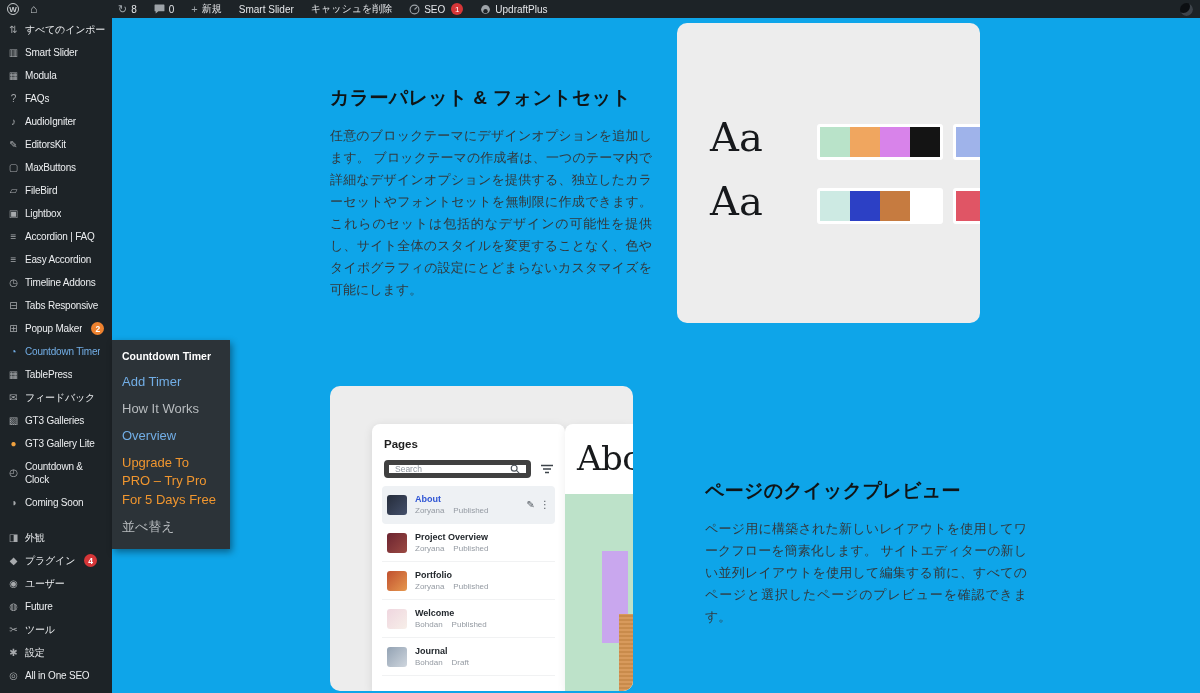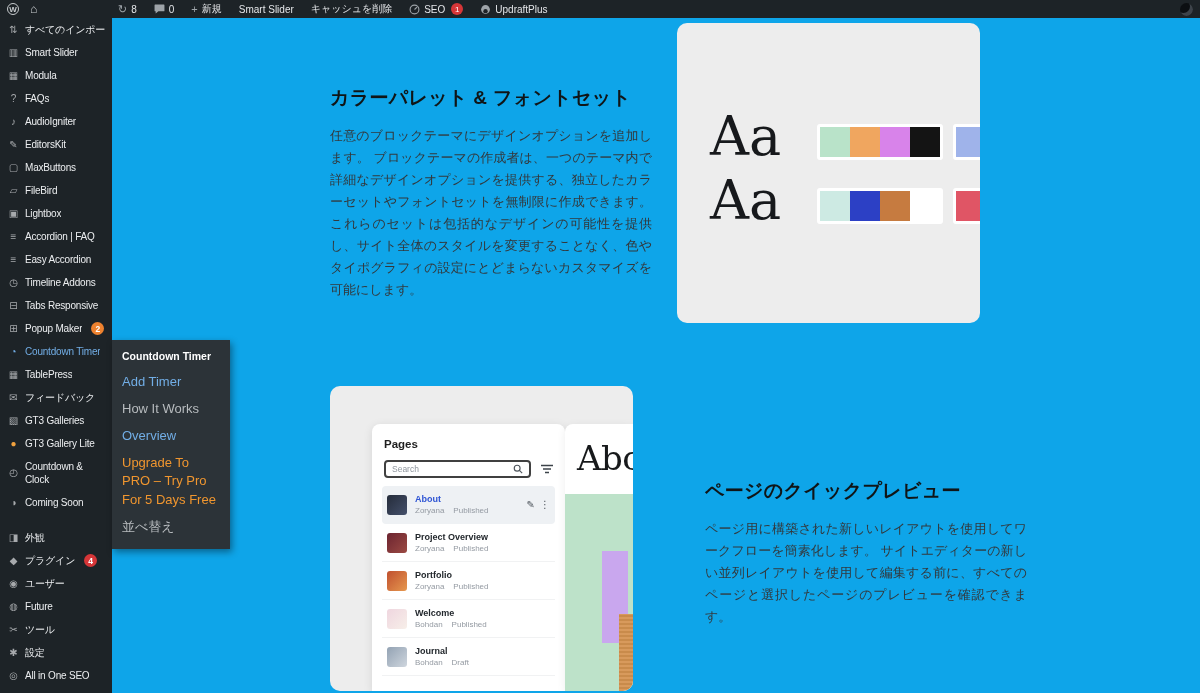--- a/index.html
+++ b/index.html
@@ -51,34 +51,34 @@
   .text-block p { font-size:13px; line-height:22px; color:#33383c; text-align:justify; }
   .t1 { position:absolute; left:218px; top:67px; width:322px; }
   .t2 { position:absolute; left:565px; top:460px; width:322px;margin-left:28px; }
   .card { background:#ededed; border-radius:10px; overflow:hidden; position:absolute; }
   .card1 { left:565px; top:5px; width:303px; height:300px; }
   .card2 { left:218px; top:368px; width:303px; height:305px; }
 
   
   .aa-stack { position:absolute; left:33px; top:82px; font-family:"DejaVu Serif","Liberation Serif",serif;
               color:#17191c; }
-  .aa { font-size:54px; line-height:64px; }
+  .aa { font-size:40px; line-height:64px; }
   .strip { position:absolute; background:#fff; border-radius:3px; padding:3px; display:flex; }
   .strip .sw { width:30px; height:30px; display:block; flex:none; }
   .s1 { left:140px; top:101px; }
   .s2 { left:140px; top:165px; }
   .p1 { left:276px; top:101px; }
   .p2 { left:276px; top:165px; }
 
   
   .pages-panel { position:absolute; left:42px; top:38px; width:193px; bottom:0; background:#fff;
                  border-radius:8px 8px 0 0; box-shadow:0 2px 10px rgba(0,0,0,.10); padding:12px 10px 0; }
   .pp-title { font-size:11.5px; font-weight:bold; color:#1e1e1e; margin:2px 0 10px 2px; }
   .pp-search-row { display:flex; align-items:center; gap:10px; margin-bottom:8px; padding:0 2px; }
-  .pp-search { flex:1; height:18px; border:2px solid #404040; border-radius:4px; display:flex;
+  .pp-search { flex:1; height:18px; border:5px solid #404040; border-radius:4px; display:flex;
                align-items:center; justify-content:space-between; padding:0 6px; font-size:8.5px;
                color:#8f969e; background:#fff; cursor:text; }
   .pp-filter { flex:none; cursor:pointer; display:inline-flex; }
   .pg-row { height:38px; display:flex; align-items:center; gap:8px; padding:0 5px;
             border-bottom:1px solid #f1f2f3; cursor:pointer; }
   .pg-row.selected { background:#eef1f4; border-radius:4px; border-bottom-color:transparent; }
   .pg-thumb { width:20px; height:20px; border-radius:3px; flex:none; }
   .pg-text { flex:1; min-width:0; }
   .pg-title { font-size:9px; font-weight:bold; color:#23282d; white-space:nowrap; overflow:hidden; }
   .pg-meta { font-size:8px; color:#949aa2; margin-top:2px; display:flex; gap:9px; }

